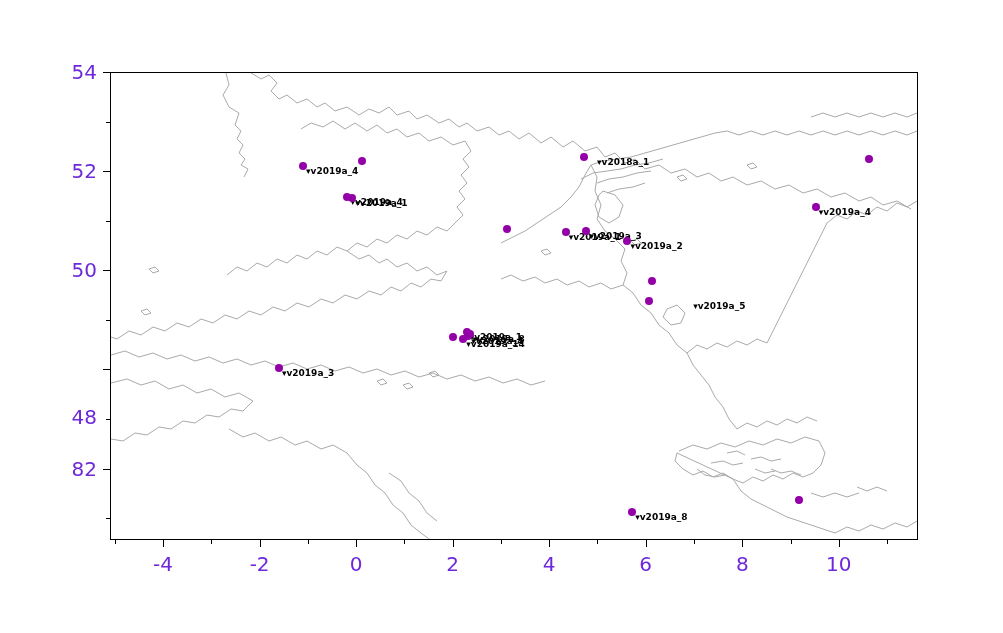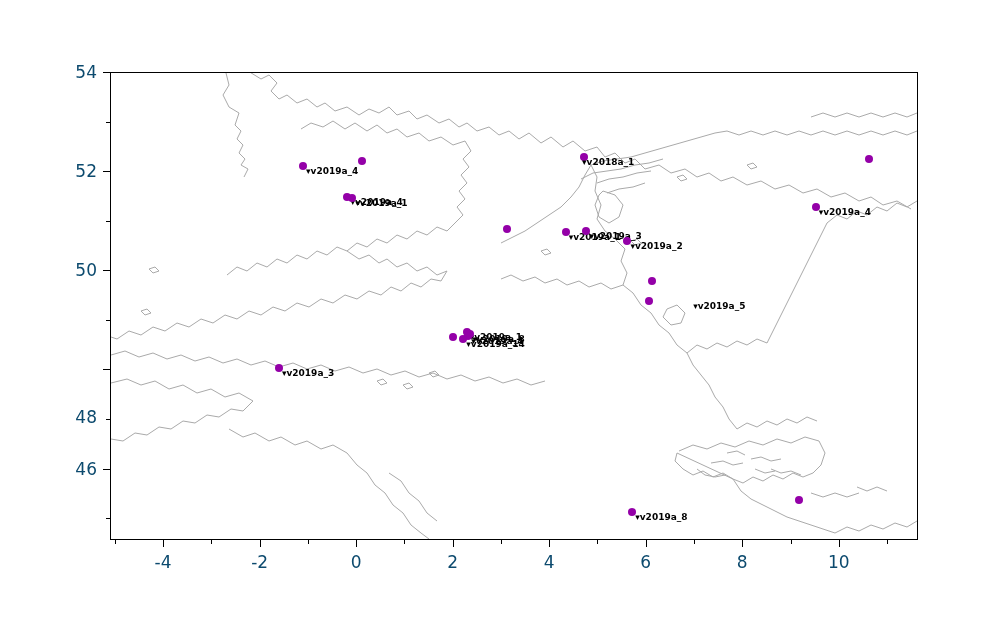--- a/index.html
+++ b/index.html
@@ -10,21 +10,21 @@
   #title{position:absolute;left:0;top:40px;width:1003px;text-align:center;
          font-size:17px;color:#000000;letter-spacing:.2px;}
 
   
   #axes{position:absolute;left:110px;top:72px;width:808px;height:468px;
         border:1px solid #000000;box-sizing:border-box;overflow:hidden;background:#fff;}
 
   #mapsvg{position:absolute;left:0;top:0;width:806px;height:466px;}
 
   .tick{position:absolute;background:#000000;}
-  .tlabel{position:absolute;font-size:17px;color:#0c4a6e;white-space:nowrap;}
+  .tlabel{position:absolute;font-size:20px;color:#6d28d9;white-space:nowrap;}
 
   .pt{position:absolute;width:8px;height:8px;border-radius:50%;
       background:#9400a8;margin-left:-4px;margin-top:-4px;}
   .plabel{position:absolute;font-size:9px;font-weight:bold;color:#000;
           font-family:"DejaVu Sans",sans-serif;white-space:nowrap;line-height:9px;}
 </style>
 </head>
 <body>
 
 <div id="figure">
@@ -157,21 +157,21 @@
 
     <div id="pointlayer">
         <div class="pt" style="left: 192.089px; top: 93.2px;"></div>
         <div class="plabel" style="left: 195.089px; top: 94.2px;">▾v2019a_4</div>
         <div class="pt" style="left: 250.97px; top: 88.2426px;"></div>
         <div class="pt" style="left: 236.491px; top: 123.936px;"></div>
         <div class="plabel" style="left: 239.491px; top: 124.936px;">▾v2019a_4</div>
         <div class="pt" style="left: 241.317px; top: 125.423px;"></div>
         <div class="plabel" style="left: 244.317px; top: 126.423px;">▾v2019a_1</div>
         <div class="pt" style="left: 472.982px; top: 84.2766px;"></div>
-        <div class="plabel" style="left: 471px; top: 85.2766px;">▾v2018a_1</div>
+        <div class="plabel" style="left: 486px; top: 85.2766px;">▾v2018a_1</div>
         <div class="pt" style="left: 395.76px; top: 156.16px;"></div>
         <div class="pt" style="left: 454.642px; top: 158.638px;"></div>
         <div class="plabel" style="left: 457.642px; top: 159.638px;">▾v2019a_1</div>
         <div class="pt" style="left: 475.395px; top: 157.647px;"></div>
         <div class="plabel" style="left: 478.395px; top: 158.647px;">▾v2019a_3</div>
         <div class="pt" style="left: 516.419px; top: 167.562px;"></div>
         <div class="plabel" style="left: 519.419px; top: 168.562px;">▾v2019a_2</div>
         <div class="pt" style="left: 704.647px; top: 133.851px;"></div>
         <div class="plabel" style="left: 707.647px; top: 134.851px;">▾v2019a_4</div>
         <div class="pt" style="left: 757.737px; top: 86.2596px;"></div>
@@ -223,20 +223,20 @@
       <div class="tick" style="left: 887.042px; top: 540px; width: 1px; height: 4px;"></div>
       <div class="tick" style="left: 103px; top: 72px; height: 1px; width: 7px;"></div>
       <div class="tlabel" style="left: 97px; top: 72px; transform: translate(-100%, -50%);">54</div>
       <div class="tick" style="left: 103px; top: 171.149px; height: 1px; width: 7px;"></div>
       <div class="tlabel" style="left: 97px; top: 171.149px; transform: translate(-100%, -50%);">52</div>
       <div class="tick" style="left: 103px; top: 270.298px; height: 1px; width: 7px;"></div>
       <div class="tlabel" style="left: 97px; top: 270.298px; transform: translate(-100%, -50%);">50</div>
       <div class="tick" style="left: 103px; top: 369.447px; height: 1px; width: 7px;"></div>
       <div class="tlabel" style="left: 97px; top: 369.447px; transform: translate(-100%, -50%); margin-top: 48px;">48</div>
       <div class="tick" style="left: 103px; top: 468.596px; height: 1px; width: 7px;"></div>
-      <div class="tlabel" style="left: 97px; top: 468.596px; transform: translate(-100%, -50%);">46</div>
+      <div class="tlabel" style="left: 97px; top: 468.596px; transform: translate(-100%, -50%);">82</div>
       <div class="tick" style="left: 106px; top: 121.574px; height: 1px; width: 4px;"></div>
       <div class="tick" style="left: 106px; top: 220.723px; height: 1px; width: 4px;"></div>
       <div class="tick" style="left: 106px; top: 319.872px; height: 1px; width: 4px;"></div>
       <div class="tick" style="left: 106px; top: 419.021px; height: 1px; width: 4px;"></div>
       <div class="tick" style="left: 106px; top: 518.17px; height: 1px; width: 4px;"></div>
     </div>
 </div>
 
 </body></html>

